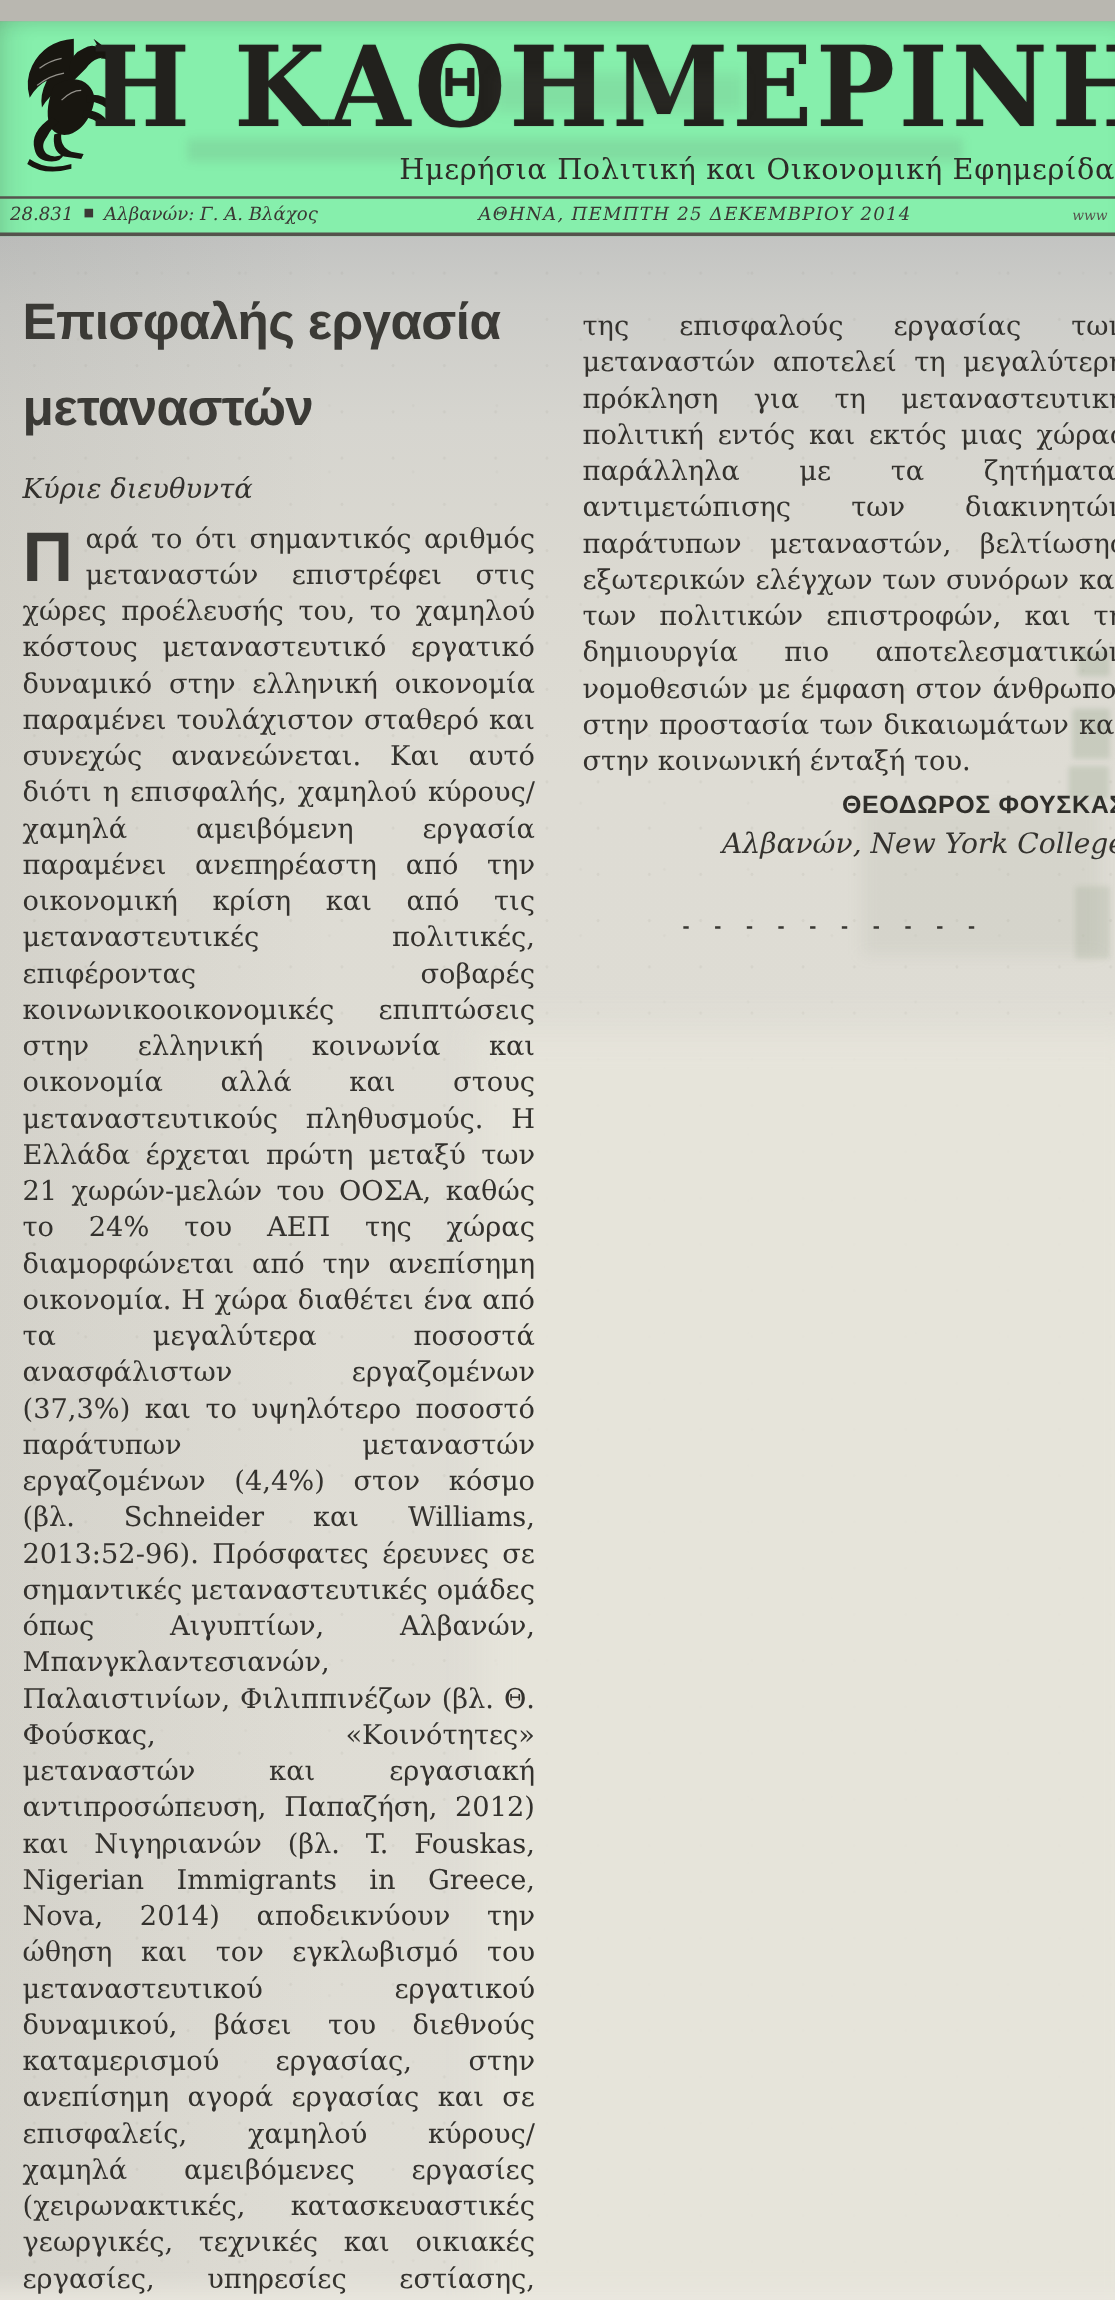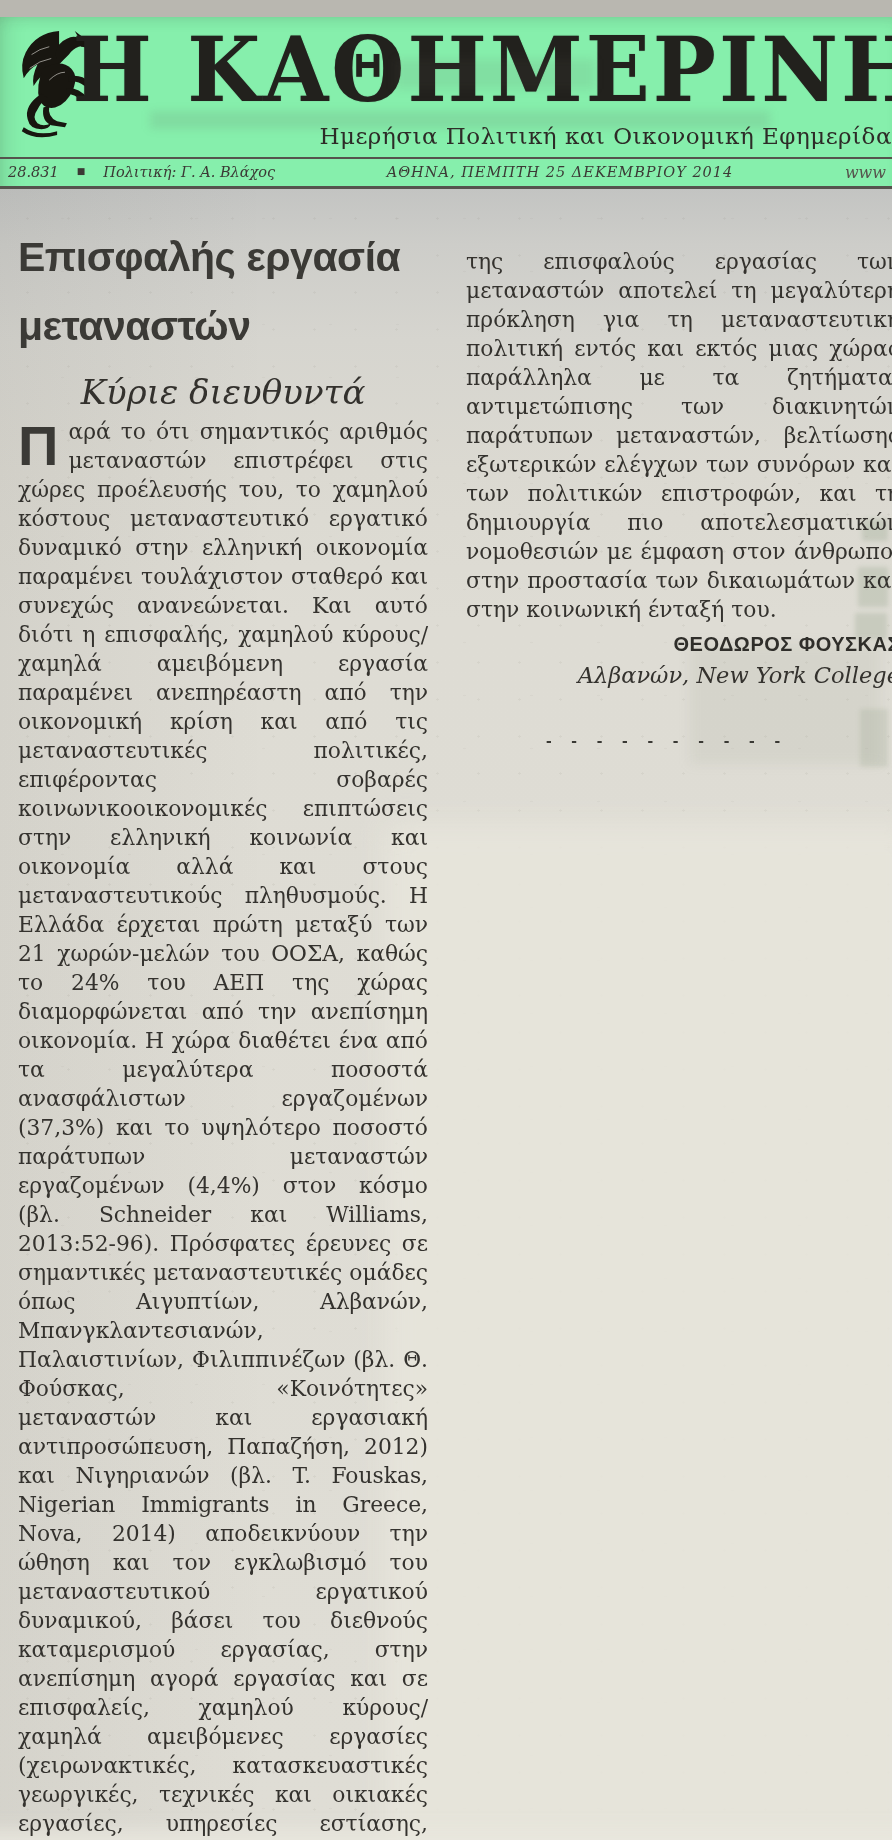--- a/index.html
+++ b/index.html
@@ -24,24 +24,24 @@
     font-size:23px;color:#2d2b27;letter-spacing:.5px;
   }
   .rule{position:absolute;left:0;right:0;border-top:2px solid #55534d;}
   .rule-top{top:140px;}
   .rule-bottom{top:169px;border-top-width:3px;}
   .dateline{
     position:absolute;top:143px;left:8px;right:6px;height:24px;
     display:flex;align-items:center;justify-content:space-between;
     font-style:italic;font-size:14.5px;color:#3b3935;
   }
-  .dateline .issue-group{display:flex;align-items:center;gap:18px;}
+  .dateline .issue-group{display:flex;align-items:center;gap:8px;}
   .dateline .sep{font-style:normal;font-size:9px;position:relative;top:-1px;}
   .dateline .center{letter-spacing:1px;font-variant:small-caps;}
-  .dateline .edge{font-size:16px;color:#55534c;}
+  .dateline .edge{font-size:11px;color:#55534c;}
   
   .article{
     position:absolute;top:172px;left:0;right:0;bottom:0;
     background:
       linear-gradient(90deg, rgba(50,50,46,.06), rgba(50,50,46,0) 30%),
       linear-gradient(180deg,#c3c4c2 0px,#cdcdc9 55px,#d6d5cf 150px,#dbd9d1 280px,#deDCD4 430px,#dfddd5 100%);
   }
   .article::before{ 
     content:"";position:absolute;inset:0;pointer-events:none;opacity:.5;
     background-image:
@@ -70,21 +70,21 @@
   .ghost-text{left:690px;top:455px;width:190px;height:120px;background:rgba(135,148,125,.10);filter:blur(6px);}
   
   .col{position:absolute;text-align:justify;font-size:21.8px;line-height:29px;color:#34322e;}
   .col-left{left:18px;top:28px;width:410px;}
   .col-right{left:466px;top:58px;width:434px;}
   .headline{
     font-family:"Liberation Sans", sans-serif;font-weight:700;
     font-size:41px;line-height:69px;color:#3b3a36;letter-spacing:-.5px;
     text-align:left;margin:6px 0 16px 0;
   }
-  .salutation{font-style:italic;font-size:34px;line-height:30px;text-align:center;margin:0 0 10px 0;color:#33312d;}
+  .salutation{font-style:italic;font-size:22px;line-height:30px;text-align:left;margin:0 0 10px 0;color:#33312d;}
   .dropcap{
     float:left;font-family:"Liberation Sans",sans-serif;font-weight:700;
     font-size:56px;line-height:48px;padding:5px 10px 0 0;color:#3b3a36;
   }
   .bodytext{margin:0;}
   .signature{margin-top:6px;text-align:right;}
   .sig-name{font-family:"Liberation Sans",sans-serif;font-weight:700;font-size:20px;letter-spacing:.5px;color:#2f2e2a;text-align:right;}
   .sig-title{font-style:italic;font-size:22.5px;color:#34322e;margin-top:2px;}
   .divider{
     margin-top:36px;text-align:center;font-family:"Liberation Sans",sans-serif;
@@ -118,21 +118,21 @@
         </g>
       </svg>
     </span>
     <div class="mast-title">Η ΚΑΘΗΜΕΡΙΝΗ</div>
     <div class="mast-subtitle">Ημερήσια Πολιτική και Οικονομική Εφημερίδα</div>
     <div class="rule rule-top"></div>
     <div class="dateline">
       <span class="issue-group">
         <span>28.831</span>
         <span class="sep">■</span>
-        <span>Πολιτική: Γ. Α. Βλάχος</span>
+        <span>Αλβανών: Γ. Α. Βλάχος</span>
       </span>
       <span class="center">ΑΘΗΝΑ, ΠΕΜΠΤΗ 25 ΔΕΚΕΜΒΡΙΟΥ 2014</span>
       <span class="edge">www</span>
     </div>
     <div class="rule rule-bottom"></div>
   </header>
 
   <section class="article">
     <div class="light-zone"></div>
     <div class="bottom-band"></div>

